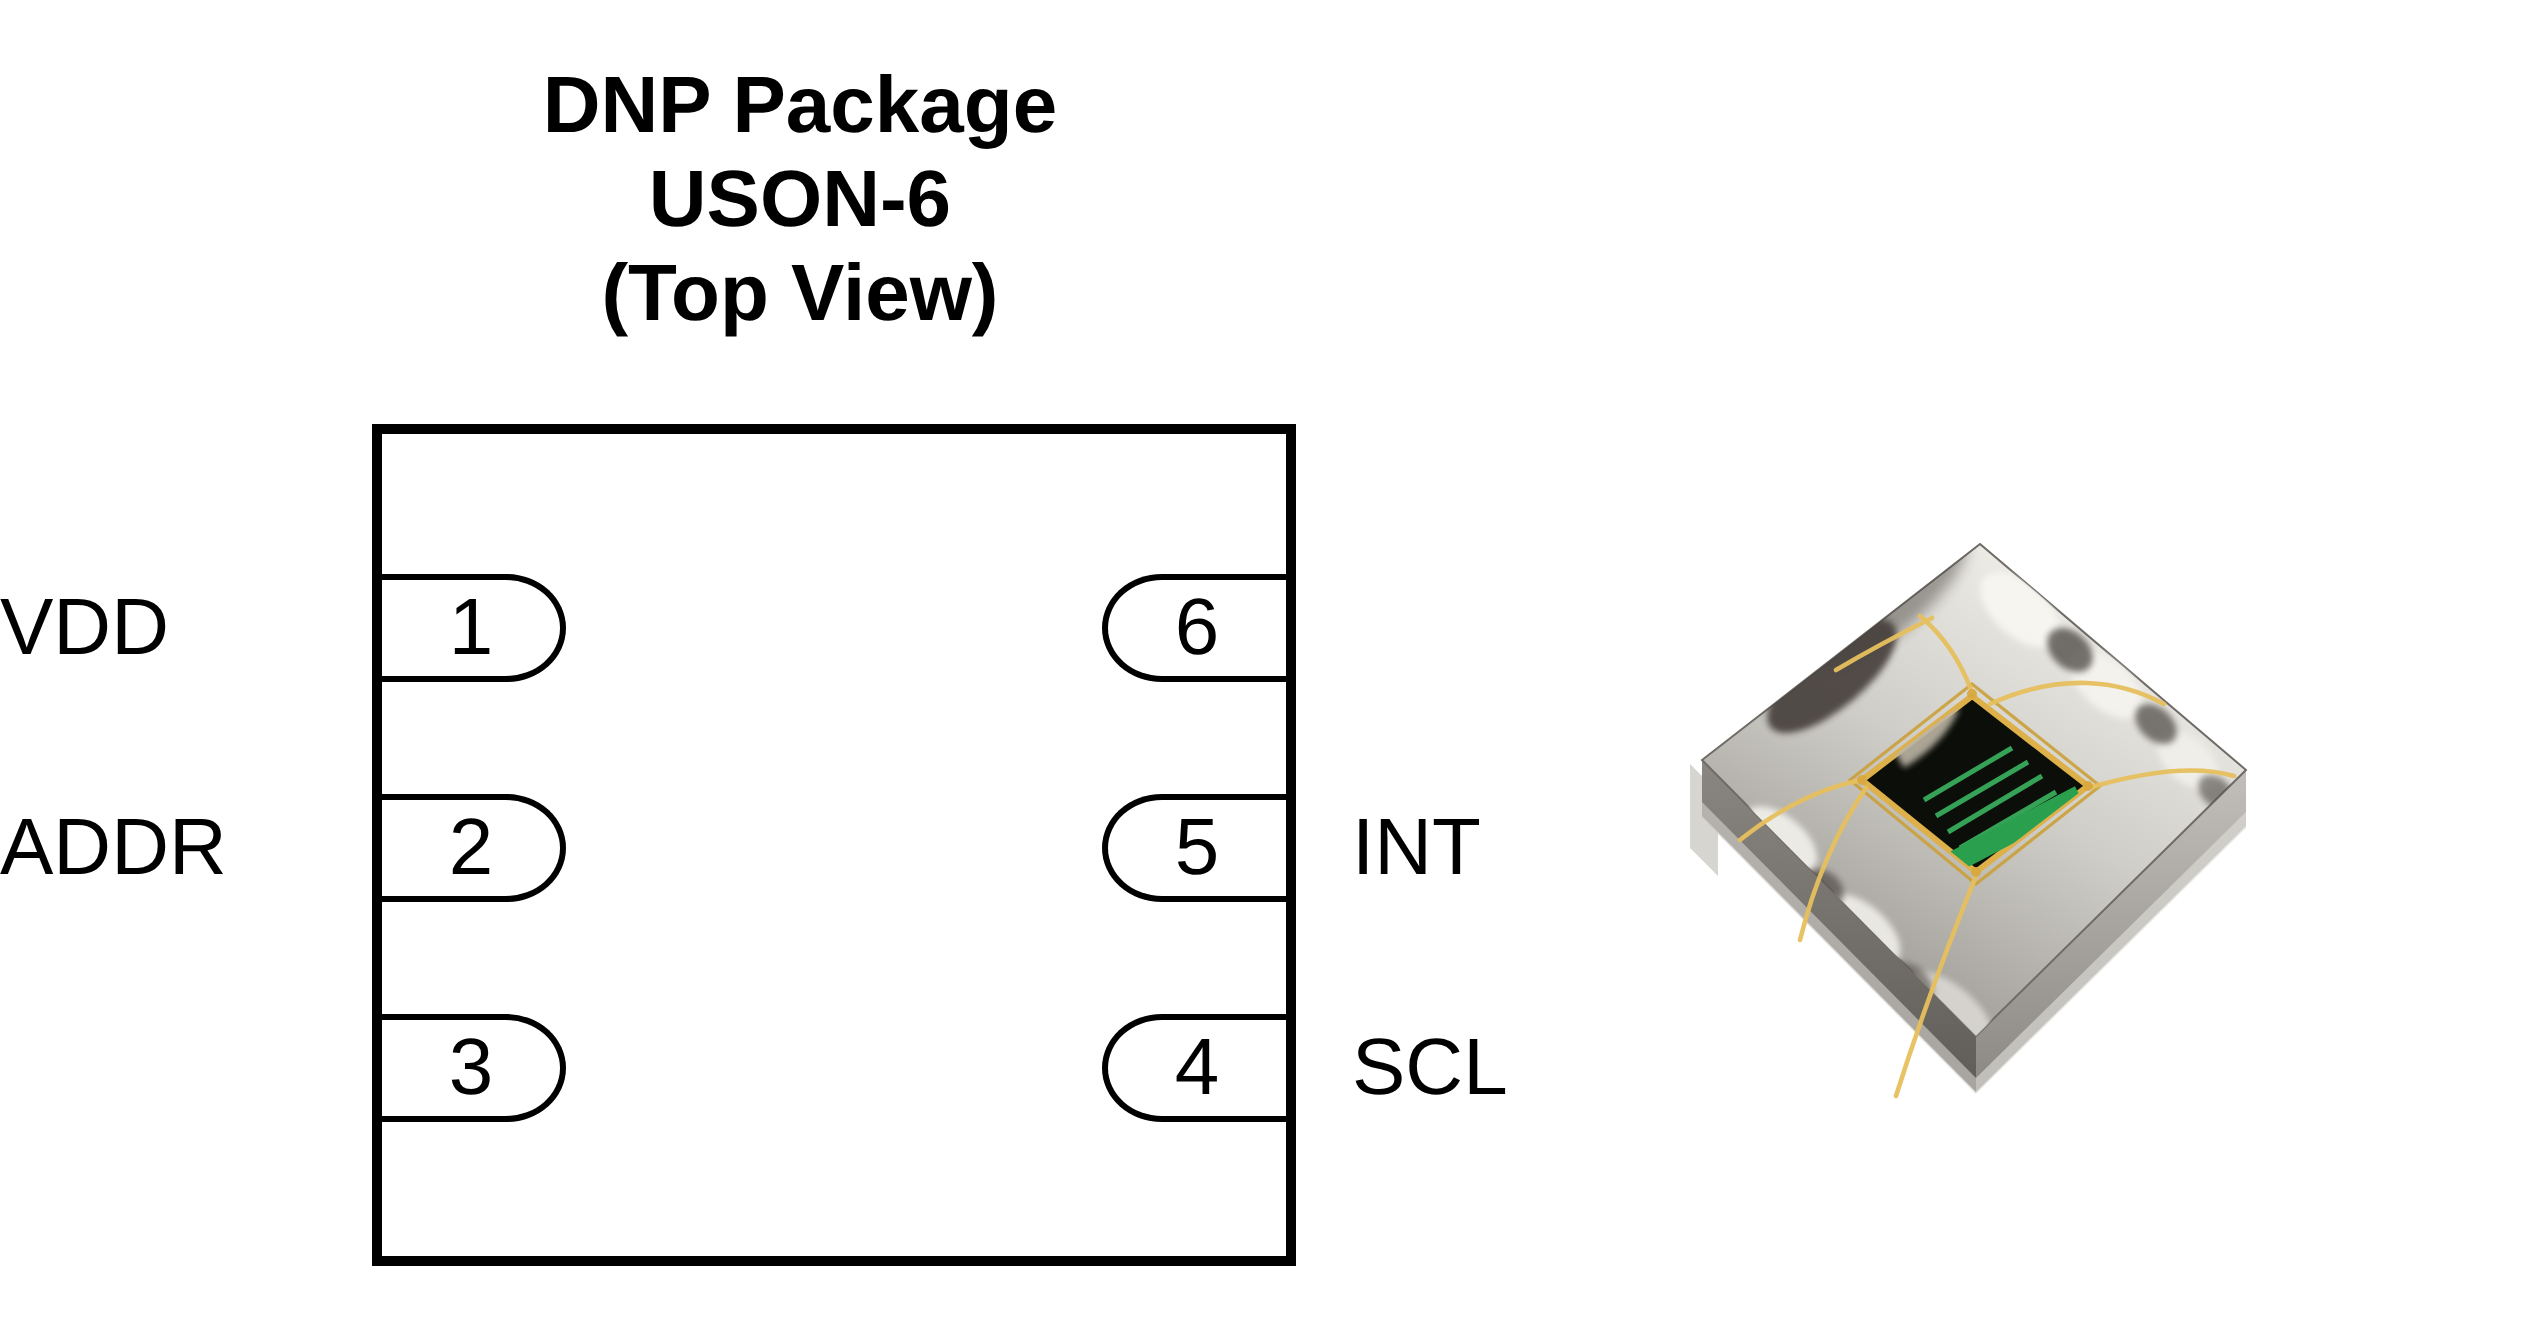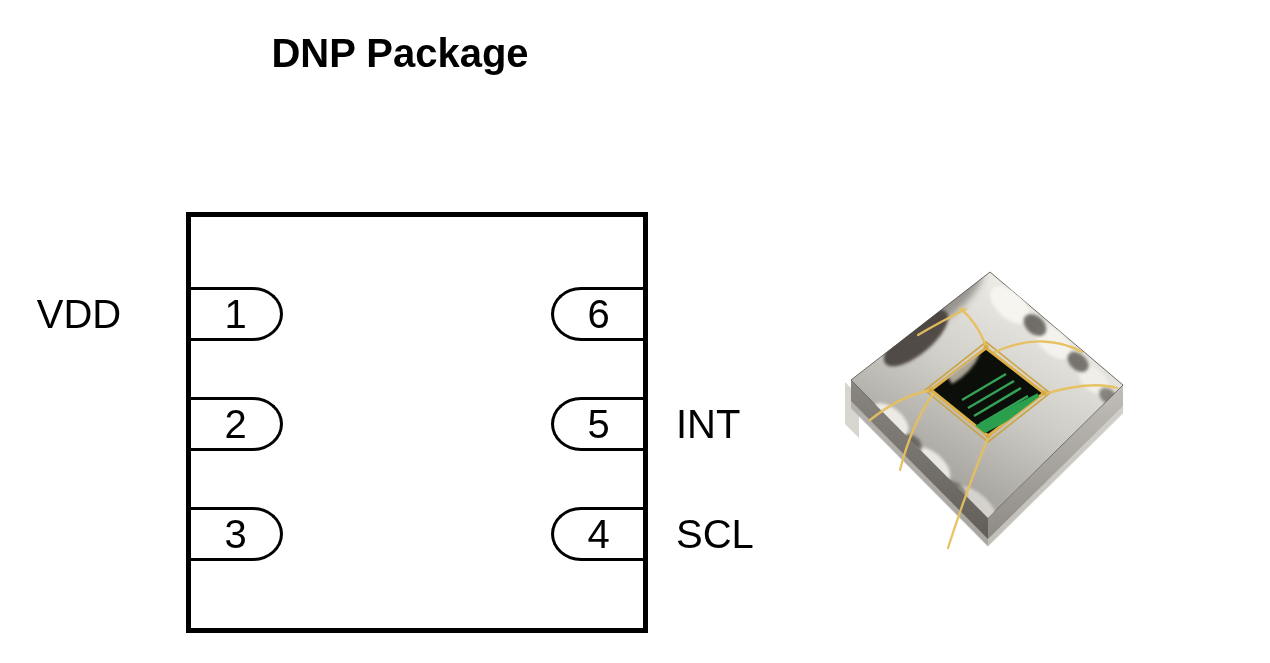--- a/index.html
+++ b/index.html
@@ -19,36 +19,39 @@
     position:absolute;width:92px;height:54px;box-sizing:border-box;background:#fff;
     border:3px solid #000;display:flex;align-items:center;justify-content:center;
     font-size:40px;line-height:54px;
   }
   .pin.left{left:191px;border-left:none;border-radius:0 30px 30px 0 / 0 27px 27px 0;}
   .pin.right{left:551px;border-right:none;border-radius:30px 0 0 30px / 27px 0 0 27px;}
   .row1{top:287px}.row2{top:397px}.row3{top:507px}
   .plabel{
     position:absolute;height:54px;line-height:54px;font-size:40px;white-space:nowrap;
   }
-  .plabel.left{left:0;width:158px;text-align:center;}
+  .plabel.left{left:0;width:158px;text-align:left;}
   .plabel.right{left:676px;width:220px;text-align:left;}
   .chip{position:absolute;left:815px;top:240px;width:350px;height:330px;}
 </style>
 </head>
 <body>
 
 <div class="stage">
 
   <div class="title">
     <div>DNP Package</div>
+    <div>USON-6</div>
+    <div>(Top View)</div>
   </div>
 
   <div class="pkg"></div>
 
   <div class="plabel left row1">VDD</div>
+  <div class="plabel left row2">ADDR</div>
 
   <div class="pin left row1">
       <span>1</span>
     </div>
   <div class="pin left row2">
       <span>2</span>
     </div>
   <div class="pin left row3">
       <span>3</span>
     </div>

